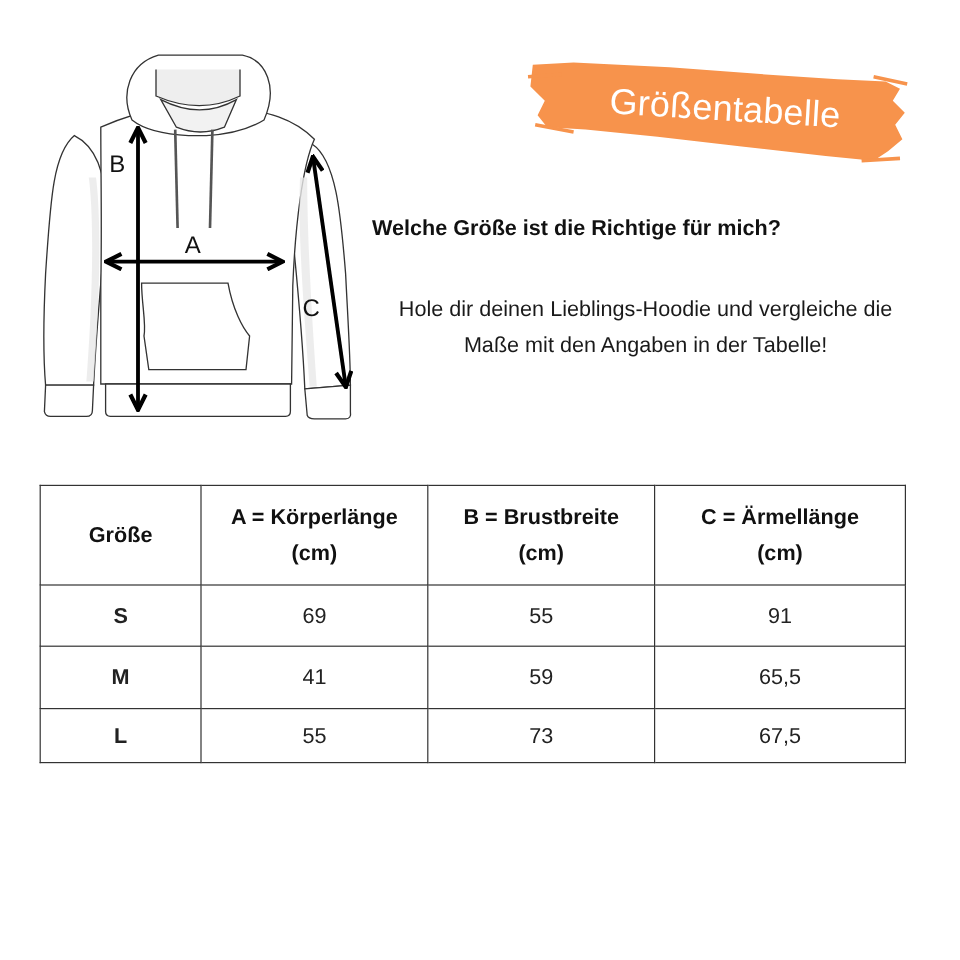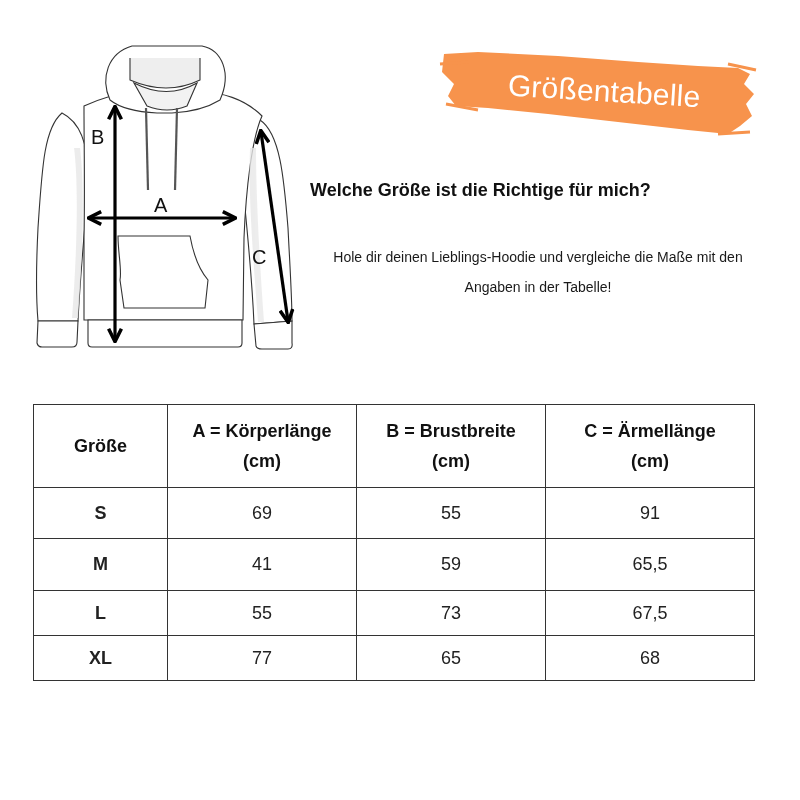--- a/index.html
+++ b/index.html
@@ -15,21 +15,21 @@
       display: flex; align-items: center; justify-content: center;
       color: #ffffff; font-size: 30px; transform: rotate(3.5deg); letter-spacing: 0.2px;
       padding-left: 12px; box-sizing: border-box; padding-bottom: 6px;
     }
     .question {
       position: absolute; left: 310px; top: 180px; width: 470px; 
       font-weight: bold; font-size: 18px;
     }
     .intro {
       position: absolute; left: 318px; top: 242px; width: 440px; text-align: center;
-      font-size: 14px; line-height: 30px; color: #1a1a1a;
+      font-size: 18px; line-height: 30px; color: #1a1a1a;
     }
     table.sizes {
       position: absolute; left: 33px; top: 404px; width: 721px;
       border-collapse: collapse; table-layout: fixed;
     }
     table.sizes th, table.sizes td {
       border: 1.3px solid #333333; text-align: center; padding: 0; font-size: 18px;
     }
     table.sizes th { font-weight: bold; line-height: 30px; height: 82px; }
     table.sizes td.size { font-weight: bold; }
@@ -136,20 +136,14 @@
       <td>41</td>
       <td>59</td>
       <td>65,5</td>
     </tr>
     <tr style="height:45px;">
       <td class="size">L</td>
       <td>55</td>
       <td>73</td>
       <td>67,5</td>
     </tr>
-    <tr style="height:45px;">
-      <td class="size">XL</td>
-      <td>77</td>
-      <td>65</td>
-      <td>68</td>
-    </tr>
   </tbody>
 </table>
 
 </body></html>

